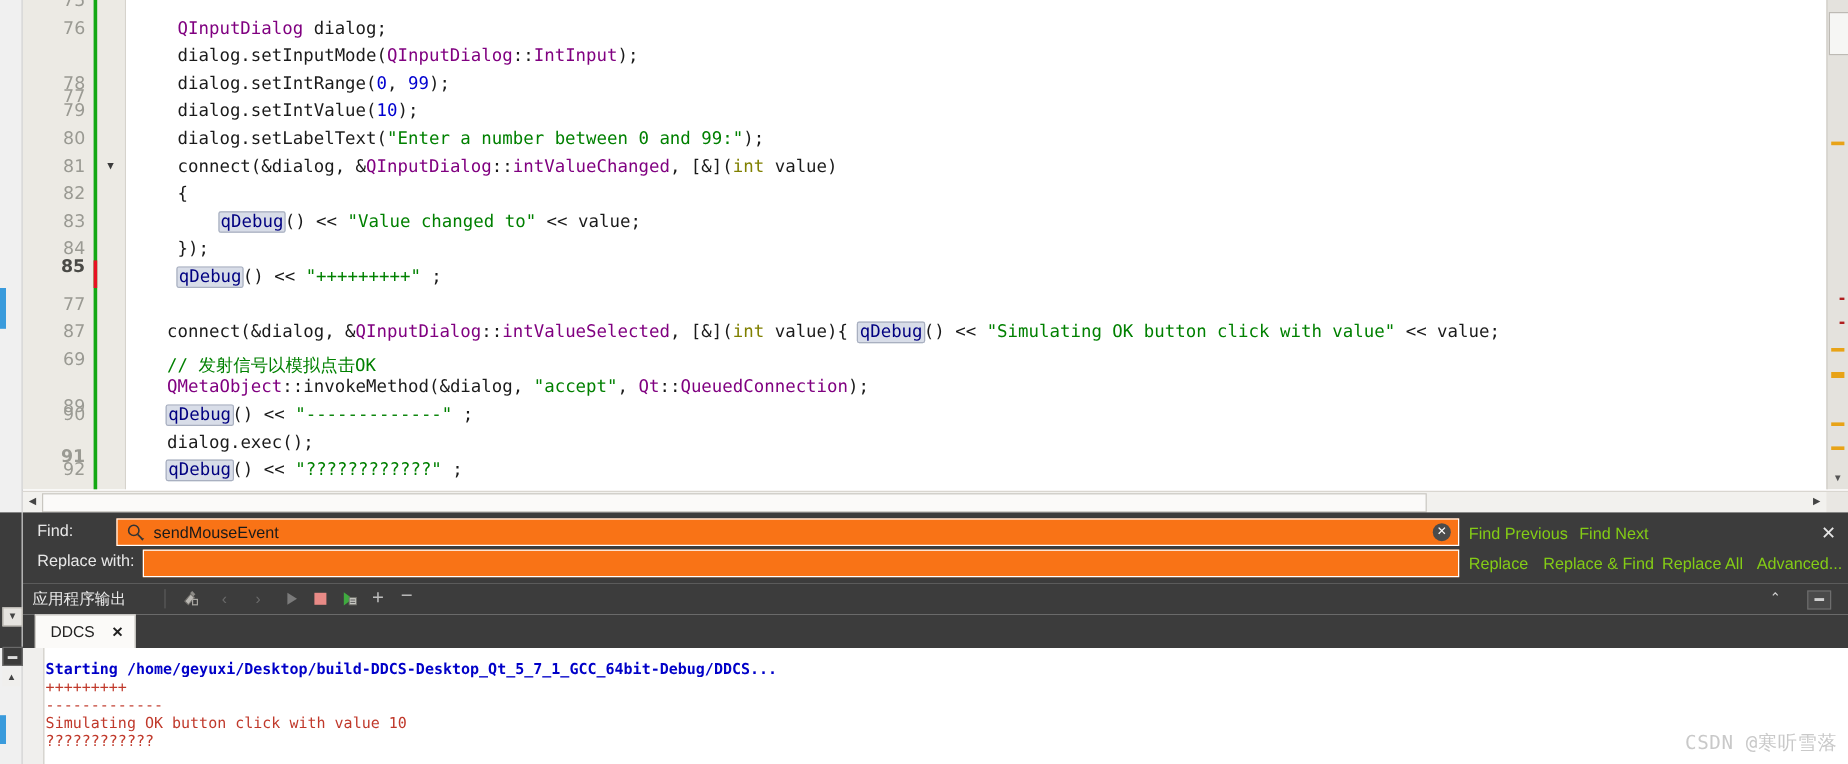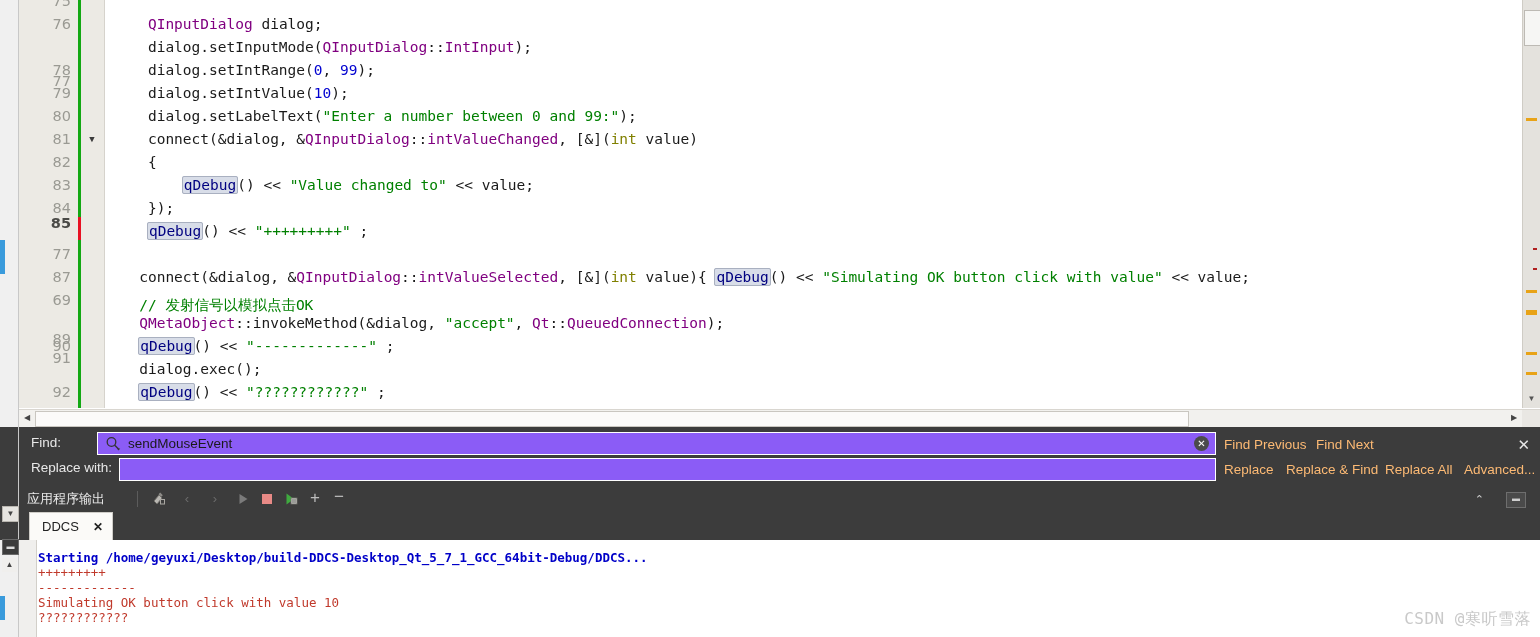--- a/index.html
+++ b/index.html
@@ -52,26 +52,26 @@
   
   .hsb{position:absolute;left:19px;top:409px;width:1521px;height:17px;background:#f2f1ee;border-top:1px solid #d9d6d0;}
   .hsb-left{position:absolute;left:1px;top:1px;width:14px;height:14px;text-align:center;line-height:14px;font-size:8px;color:#444;}
   .hsb-thumb{position:absolute;left:16px;top:1px;width:1152px;height:14px;background:#fbfaf9;border:1px solid #c9c6c0;}
   .hsb-right{position:absolute;right:19px;top:1px;width:14px;height:14px;text-align:center;line-height:14px;font-size:8px;color:#444;}
   .hsb-corner{position:absolute;right:0px;top:0px;width:18px;height:17px;background:#e9e7e3;}
 
   
   .findbar{position:absolute;left:19px;top:427px;width:1521px;height:59px;background:#3c3c3c;color:#f2f2f2;}
   .findlabel{position:absolute;color:#e8e8e8;font-size:13.5px;}
-  .fieldbox{position:absolute;background:#8b5cf6;border:1px solid #ffffff;}
+  .fieldbox{position:absolute;background:#f97316;border:1px solid #ffffff;}
   .fieldtext{position:absolute;color:#1a1a1a;font-size:13.5px;line-height:22px;}
   .searchicon{position:absolute;width:18px;height:18px;}
   .clearbtn{position:absolute;width:15px;height:15px;border-radius:50%;background:#4b4b4b;color:#ffffff;
             font-size:10px;line-height:15px;text-align:center;font-family:"DejaVu Sans",sans-serif;}
-  .fbtn{position:absolute;color:#fdba74;font-size:13.5px;line-height:22px;white-space:nowrap;}
+  .fbtn{position:absolute;color:#84cc16;font-size:13.5px;line-height:22px;white-space:nowrap;}
   .closeX{position:absolute;color:#e6e6e6;font-size:15px;line-height:22px;}
 
   
   .outhdr{position:absolute;left:19px;top:486px;width:1521px;height:26px;background:#3c3c3c;color:#eaeaea;}
   .outtitle{position:absolute;left:8px;top:0;height:26px;line-height:26px;font-size:13px;color:#e9e9e9;}
   .tbsep{position:absolute;top:5px;width:1px;height:16px;background:#5c5c5c;}
   .tbicon{position:absolute;top:5px;width:16px;height:16px;}
   .hdrright{position:absolute;top:0;height:26px;line-height:26px;color:#cfcfcf;font-size:11px;}
 
   
@@ -137,21 +137,21 @@
         <div class="txt" style="top: 220px;"><span class="t-plain">    </span><span class="t-fn">qDebug</span><span class="t-plain">() &lt;&lt; </span><span class="t-str">"+++++++++"</span><span class="t-plain"> ;</span></div>
         <div class="num" style="top: 243px;">77</div>
         <div class="num" style="top: 266px;">87</div>
         <div class="txt" style="top: 266px;"><span class="t-plain">   connect(&amp;dialog, &amp;</span><span class="t-type">QInputDialog</span><span class="t-plain">::</span><span class="t-type">intValueSelected</span><span class="t-plain">, [&amp;](</span><span class="t-kw">int</span><span class="t-plain"> value){ </span><span class="t-fn">qDebug</span><span class="t-plain">() &lt;&lt; </span><span class="t-str">"Simulating OK button click with value"</span><span class="t-plain"> &lt;&lt; value; </span></div>
         <div class="num" style="top: 289px;">69</div>
         <div class="txt" style="top: 294px;"><span class="t-cmt">   // 发射信号以模拟点击OK</span></div>
         <div class="num" style="top: 300px; margin-top: 28px;">89</div>
         <div class="txt" style="top: 312px;"><span class="t-plain">   </span><span class="t-type">QMetaObject</span><span class="t-plain">::invokeMethod(&amp;dialog, </span><span class="t-str">"accept"</span><span class="t-plain">, </span><span class="t-type">Qt</span><span class="t-plain">::</span><span class="t-type">QueuedConnection</span><span class="t-plain">);</span></div>
         <div class="num" style="top: 335px;">90</div>
         <div class="txt" style="top: 335px;"><span class="t-plain">   </span><span class="t-fn">qDebug</span><span class="t-plain">() &lt;&lt; </span><span class="t-str">"-------------"</span><span class="t-plain"> ;</span></div>
-        <div class="num" style="top: 347px;">91</div>
+        <div class="num" style="top: 370px; font-weight: bold;">91</div>
         <div class="txt" style="top: 358px;"><span class="t-plain">   dialog.</span><span class="t-plain">exec</span><span class="t-plain">();</span></div>
         <div class="num" style="top: 381px;">92</div>
         <div class="txt" style="top: 381px;"><span class="t-plain">   </span><span class="t-fn">qDebug</span><span class="t-plain">() &lt;&lt; </span><span class="t-str">"????????????"</span><span class="t-plain"> ;</span></div>
         <div class="num" style="top: 404px;">93</div>
       </div>
 
     <div class="vsb">
       <div class="vsb-thumb"></div>
       <div class="vsb-mark" style="top:118px"></div>
       <div class="vsb-mark red" style="top:248px"></div>

